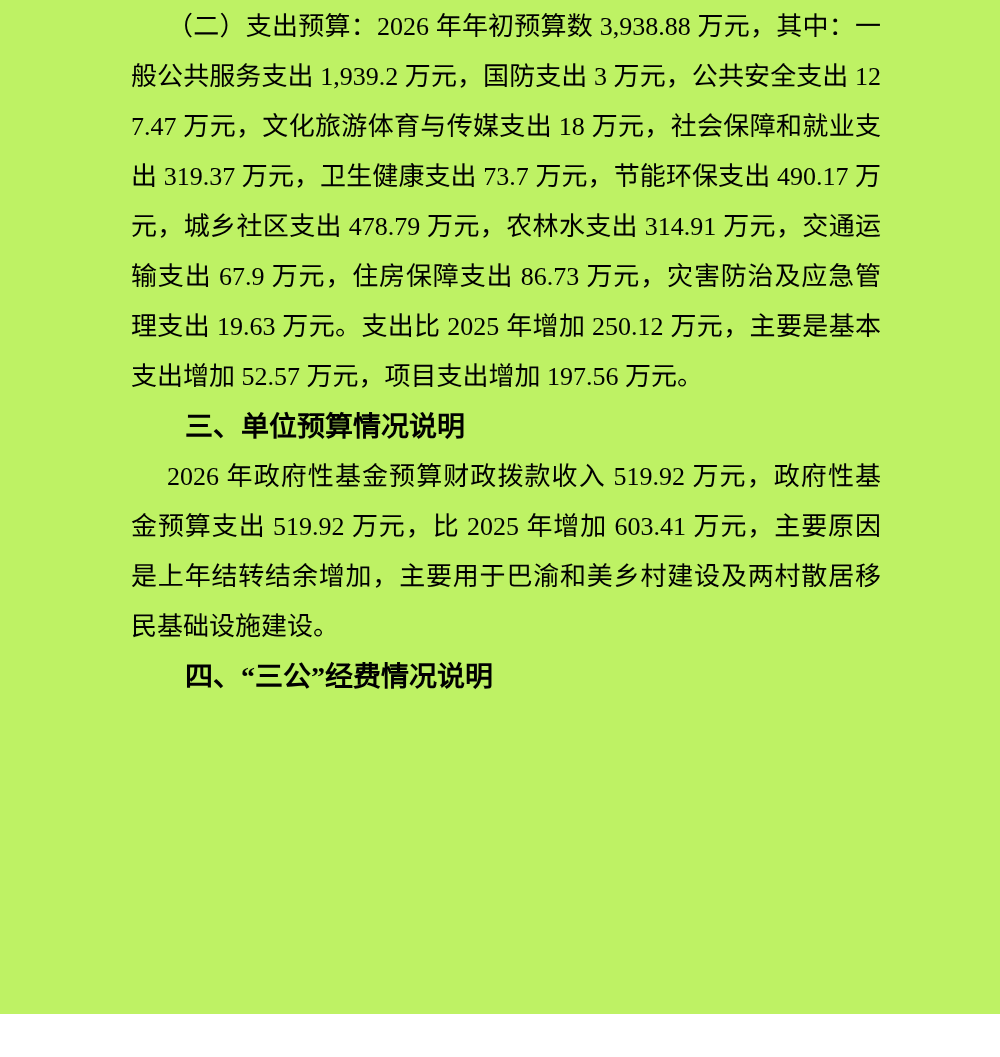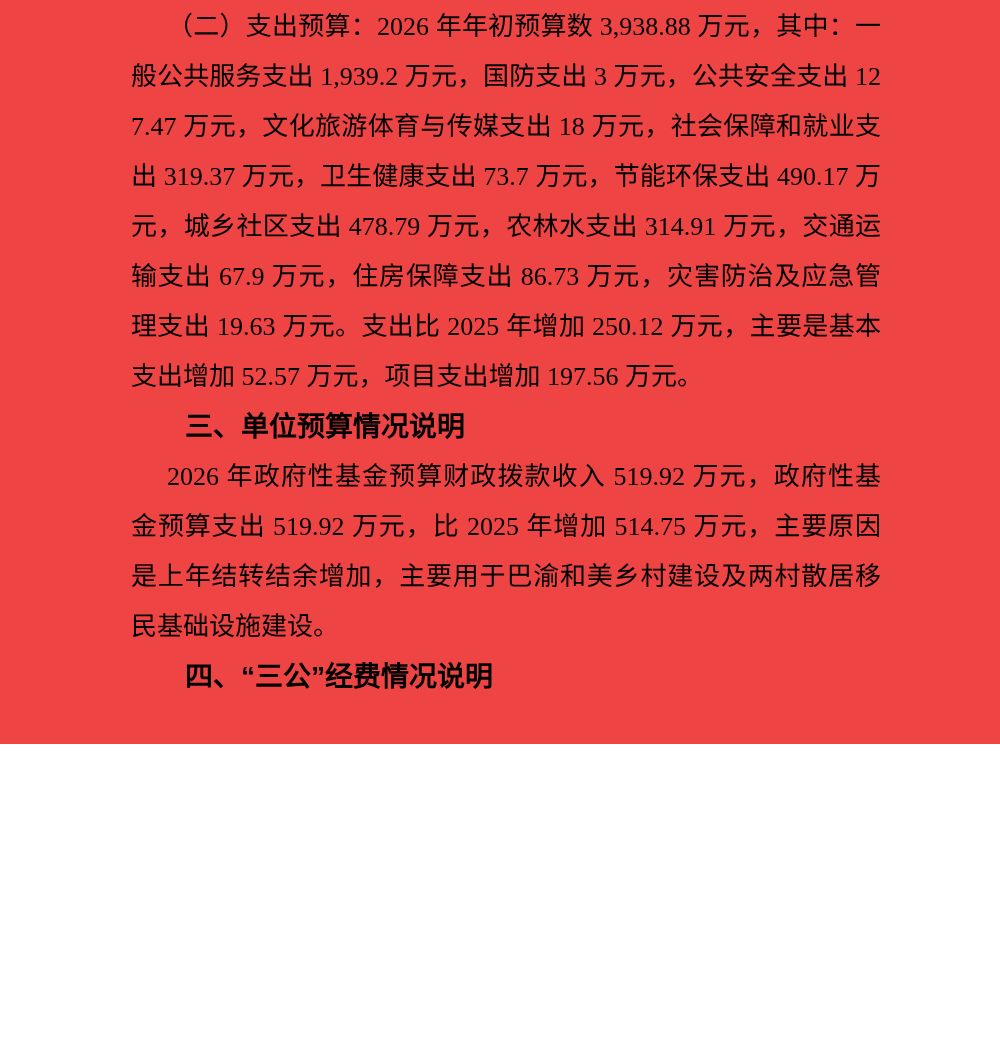--- a/index.html
+++ b/index.html
@@ -4,54 +4,54 @@
 <style>
   * { margin: 0; padding: 0; box-sizing: border-box; }
 
   html, body {
     background: #ffffff;
   }
 
   .page {
     position: relative;
     width: 1000px;
-    height: 744px;
+    height: 1014px;
     margin: 0 auto;
-    background: #ef4444;
+    background: #bef264;
     color: #000000;
     padding: 2px 119px 0 131px;
     overflow: hidden;
     font-family: "Liberation Serif", "DejaVu Serif", serif;
     font-size: 26px;
     line-height: 50px;
   }
 
   .para {
     text-align: justify;
     text-justify: inter-character;
     text-indent: 36px;
     word-break: break-all;
   }
 
   .heading {
-    font-family: Liberation Sans, sans-serif;
+    font-family: Liberation Serif, serif;
     font-weight: bold;
     font-size: 28px;
     line-height: 50px;
     text-indent: 54px;
     text-align: left;
   }
 </style>
 </head>
 <body>
 
 <div class="page">
 
   <p class="para">（二）支出预算：2026 年年初预算数 3,938.88 万元，其中：一般公共服务支出 1,939.2 万元，国防支出 3 万元，公共安全支出 127.47 万元，文化旅游体育与传媒支出 18 万元，社会保障和就业支出 319.37 万元，卫生健康支出 73.7 万元，节能环保支出 490.17 万元，城乡社区支出 478.79 万元，农林水支出 314.91 万元，交通运输支出 67.9 万元，住房保障支出 86.73 万元，灾害防治及应急管理支出 19.63 万元。支出比 2025 年增加 250.12 万元，主要是基本支出增加 52.57 万元，项目支出增加 197.56 万元。</p>
 
   <h3 class="heading">三、单位预算情况说明</h3>
 
 
-  <p class="para">2026 年政府性基金预算财政拨款收入 519.92 万元，政府性基金预算支出 519.92 万元，比 2025 年增加 514.75 万元，主要原因是上年结转结余增加，主要用于巴渝和美乡村建设及两村散居移民基础设施建设。</p>
+  <p class="para">2026 年政府性基金预算财政拨款收入 519.92 万元，政府性基金预算支出 519.92 万元，比 2025 年增加 603.41 万元，主要原因是上年结转结余增加，主要用于巴渝和美乡村建设及两村散居移民基础设施建设。</p>
 
   <h3 class="heading">四、“三公”经费情况说明</h3>
 
 </div>
 
 </body></html>

